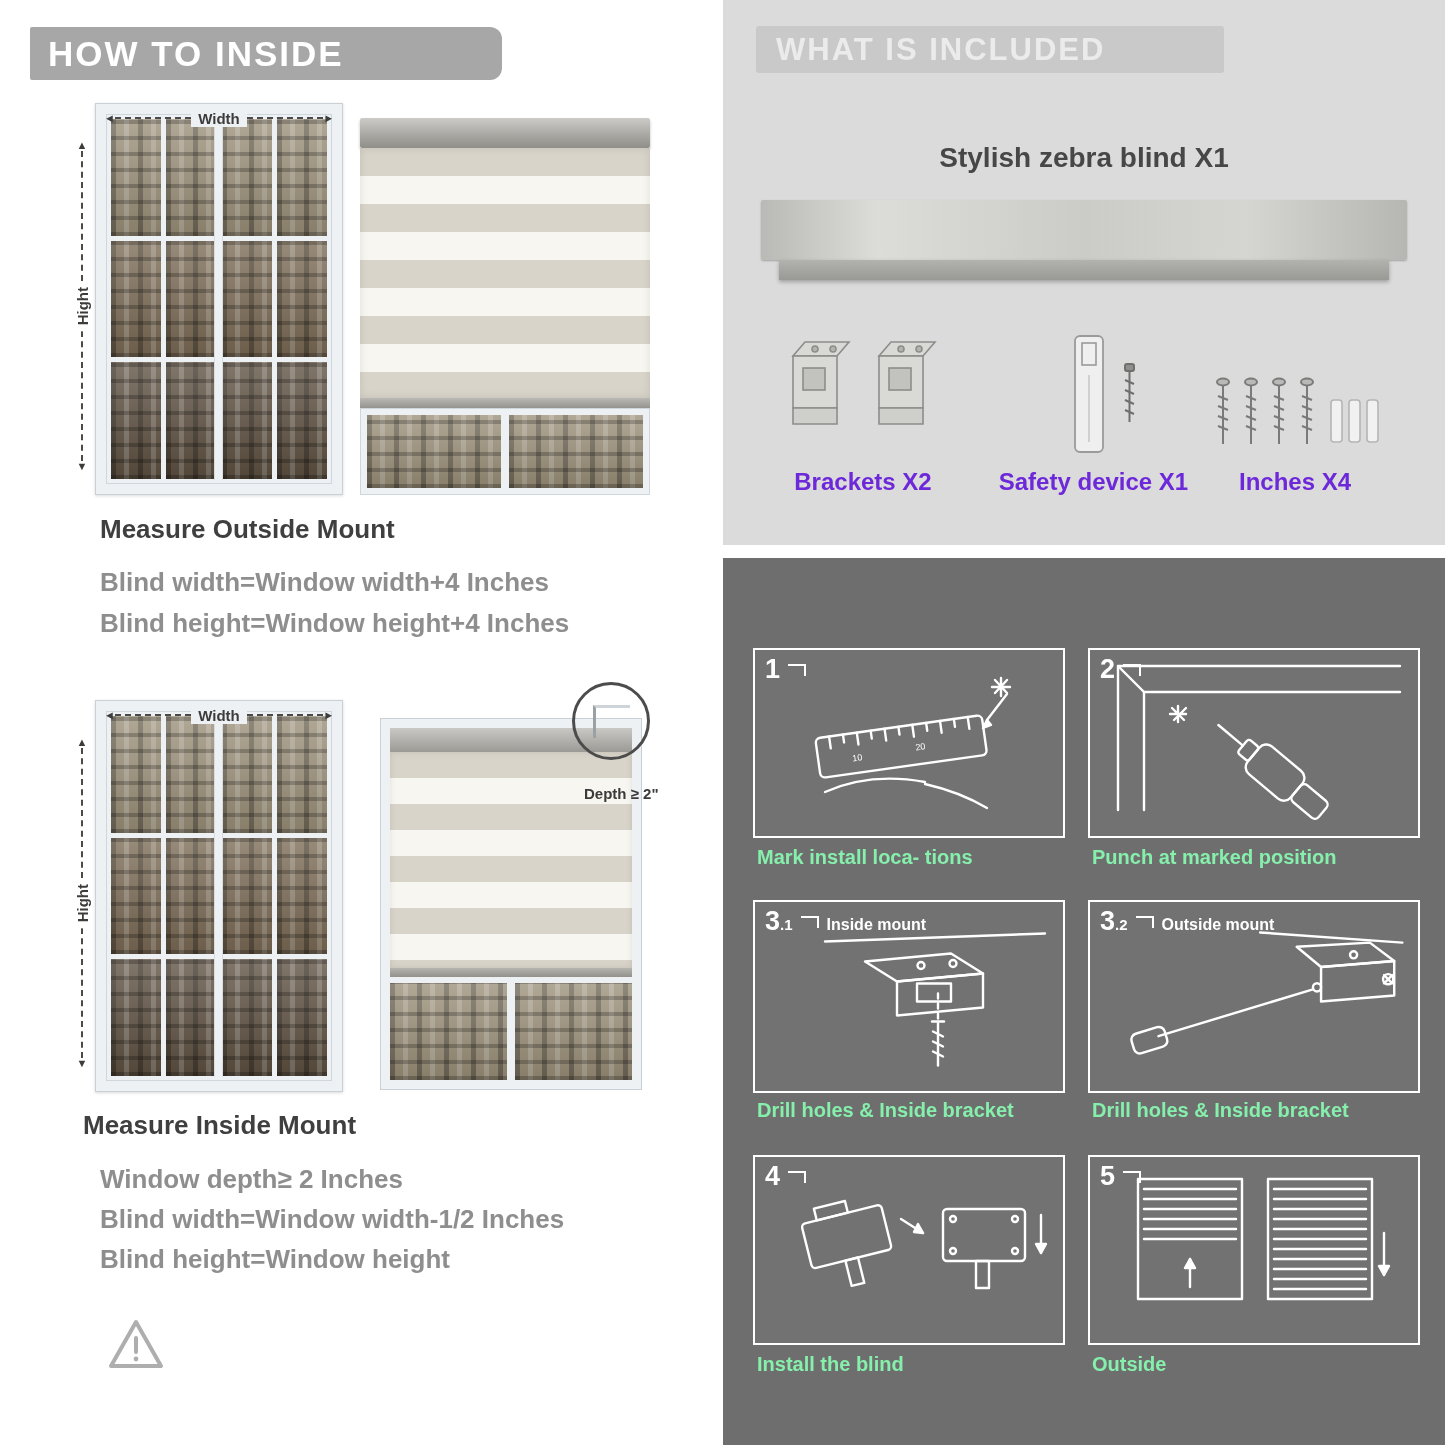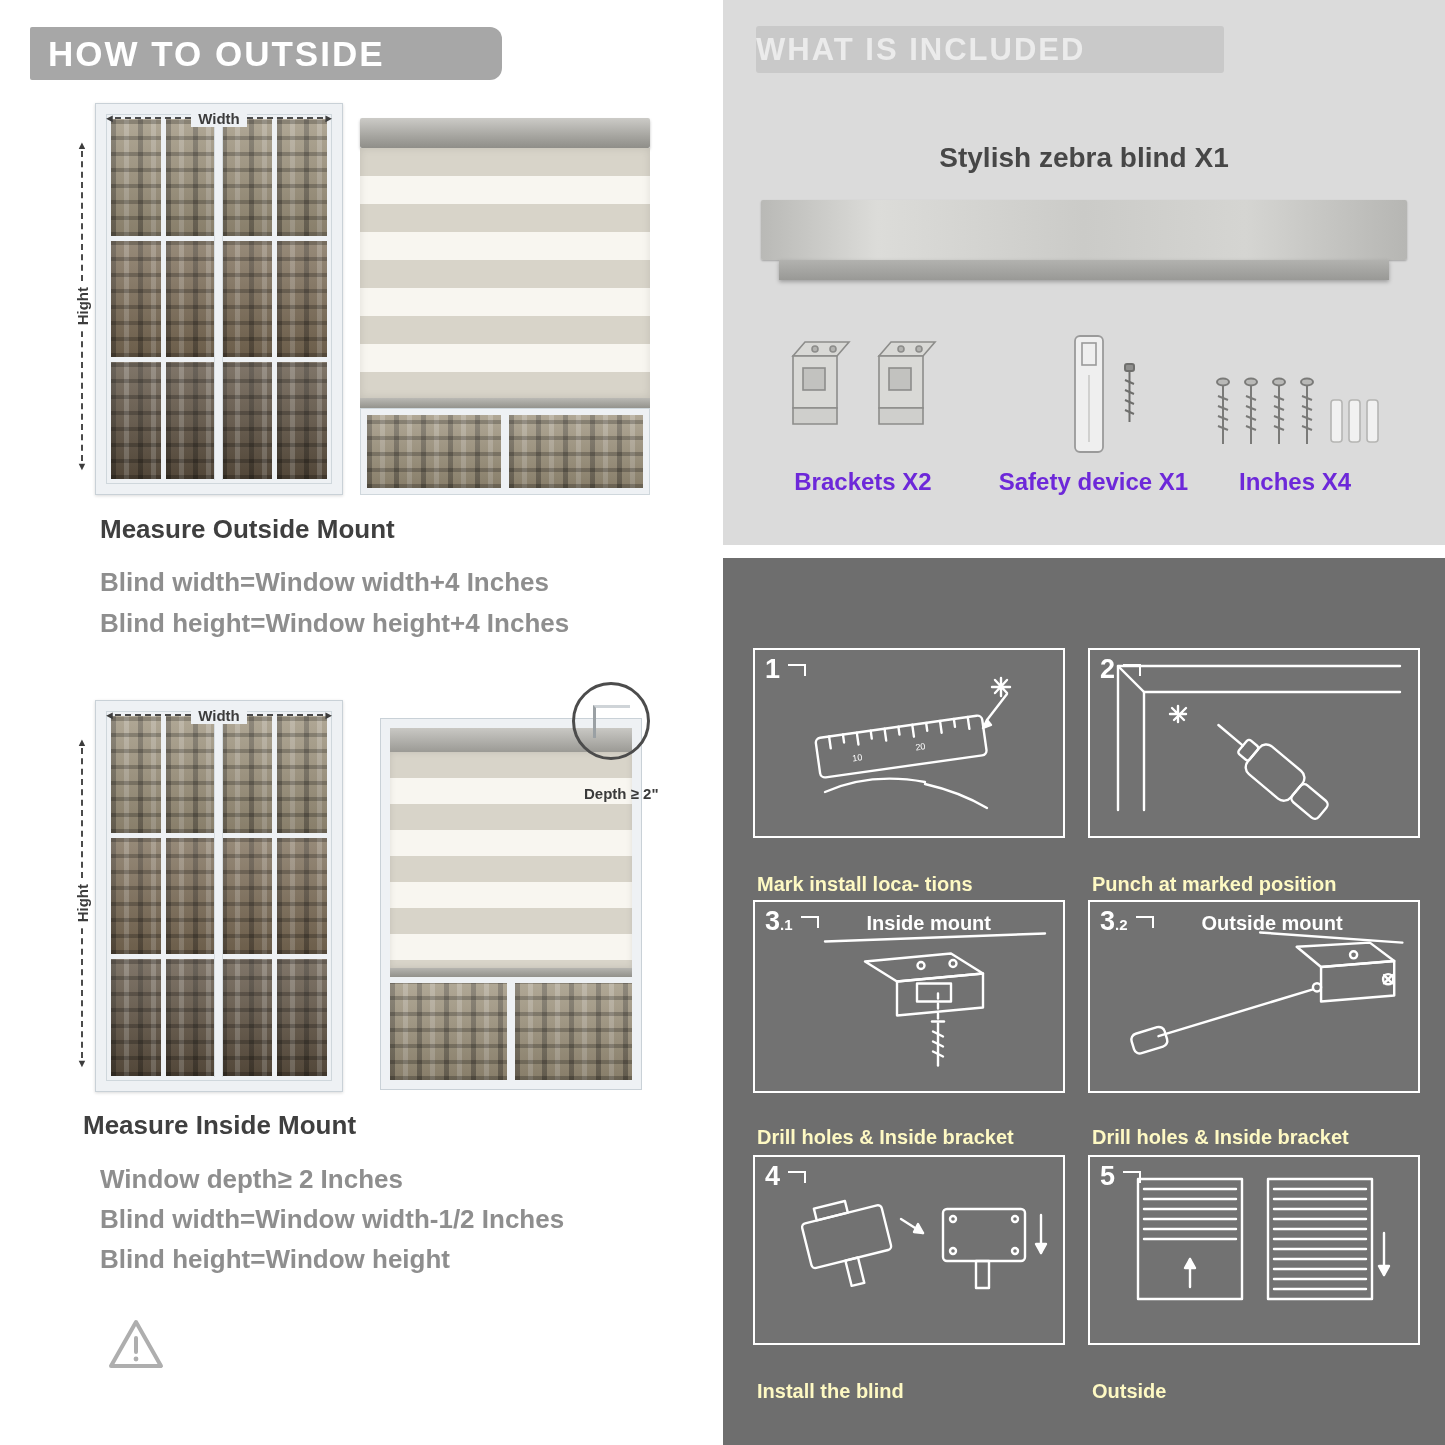--- a/index.html
+++ b/index.html
@@ -78,21 +78,21 @@
   .sp3 { left:100px; top:1164px; } .sp4 { left:100px; top:1204px; } .sp5 { left:100px; top:1244px; }
 
   .warn-svg { position:absolute; left:106px; top:1316px; }
   .note-text { position:absolute; left:180px; top:1322px; width:440px;
     font-size:19px; color:#a0a0a0; line-height:1.4; font-weight:500; }
 
   
   .included { position:absolute; left:723px; top:0; width:722px; height:545px; background:#dbdbdb; }
   .wii-banner { position:absolute; left:33px; top:26px; width:468px; height:47px;
     background:#c9c9c9; color:#ebebeb; font-size:31px; font-weight:bold; letter-spacing:2px;
-    display:flex; align-items:center; border-radius:3px; }
+    display:flex; align-items:center; padding-left:20px; border-radius:3px; }
   .blind-x1 { position:absolute; left:0; right:0; top:142px; text-align:center;
     font-size:28px; font-weight:bold; color:#474747; }
   .headrail { position:absolute; left:38px; top:200px; width:646px; height:60px;
     background:linear-gradient(90deg,#b9b9b6,#dcdcd9 18%,#cbcbc8 50%,#d5d5d2 75%,#b6b6b3);
     border-radius:2px; box-shadow:0 1px 2px rgba(0,0,0,.25); }
   .headrail-lip { position:absolute; left:56px; top:260px; width:610px; height:20px;
     background:linear-gradient(180deg,#b2b2af,#999996); box-shadow:0 2px 4px rgba(0,0,0,.28); }
   .hw-svg { position:absolute; }
   .hw-brackets { left:58px; top:332px; }
   .hw-safety { left:330px; top:330px; }
@@ -109,34 +109,34 @@
   .sb1 { left:30px;  top:90px;  width:312px; height:190px; }
   .sb2 { left:365px; top:90px;  width:332px; height:190px; }
   .sb3 { left:30px;  top:342px; width:312px; height:193px; }
   .sb4 { left:365px; top:342px; width:332px; height:193px; }
   .sb5 { left:30px;  top:597px; width:312px; height:190px; }
   .sb6 { left:365px; top:597px; width:332px; height:190px; }
   .step-head { position:absolute; left:10px; top:6px; display:flex; align-items:baseline; gap:8px; color:#fff; z-index:2; }
   .step-num { font-size:27px; font-weight:bold; line-height:1; }
   .step-sub { font-size:15px; font-weight:bold; }
   .num-line { width:18px; height:12px; border-top:2px solid #fff; border-right:2px solid #fff; align-self:center; }
-  .step-label { font-size:20px; font-weight:bold;margin-left:40px; }
+  .step-label { font-size:16px; font-weight:bold; }
   .step-box svg { position:absolute; inset:0; width:100%; height:100%; }
-  .step-caption { position:absolute; color:#fef9c3; font-size:20px; font-weight:bold;margin-top:27px; }
+  .step-caption { position:absolute; color:#86efac; font-size:20px; font-weight:bold; }
   .sc1 { left:34px;  top:288px; } .sc2 { left:369px; top:288px; }
   .sc3 { left:34px;  top:541px; } .sc4 { left:369px; top:541px; }
   .sc5 { left:34px;  top:795px; } .sc6 { left:369px; top:795px; }
 </style>
 </head>
 <body>
 
 <div class="page">
 
   <div class="htm-banner">
-    <span>HOW TO OUTSIDE</span>
+    <span>HOW TO INSIDE</span>
   </div>
 
   <div class="window win1">
     <div class="sash-grid">
       <div class="pane"></div>
         <div class="pane"></div>
       <div class="pane"></div>
         <div class="pane"></div>
       <div class="pane"></div>
         <div class="pane"></div>

